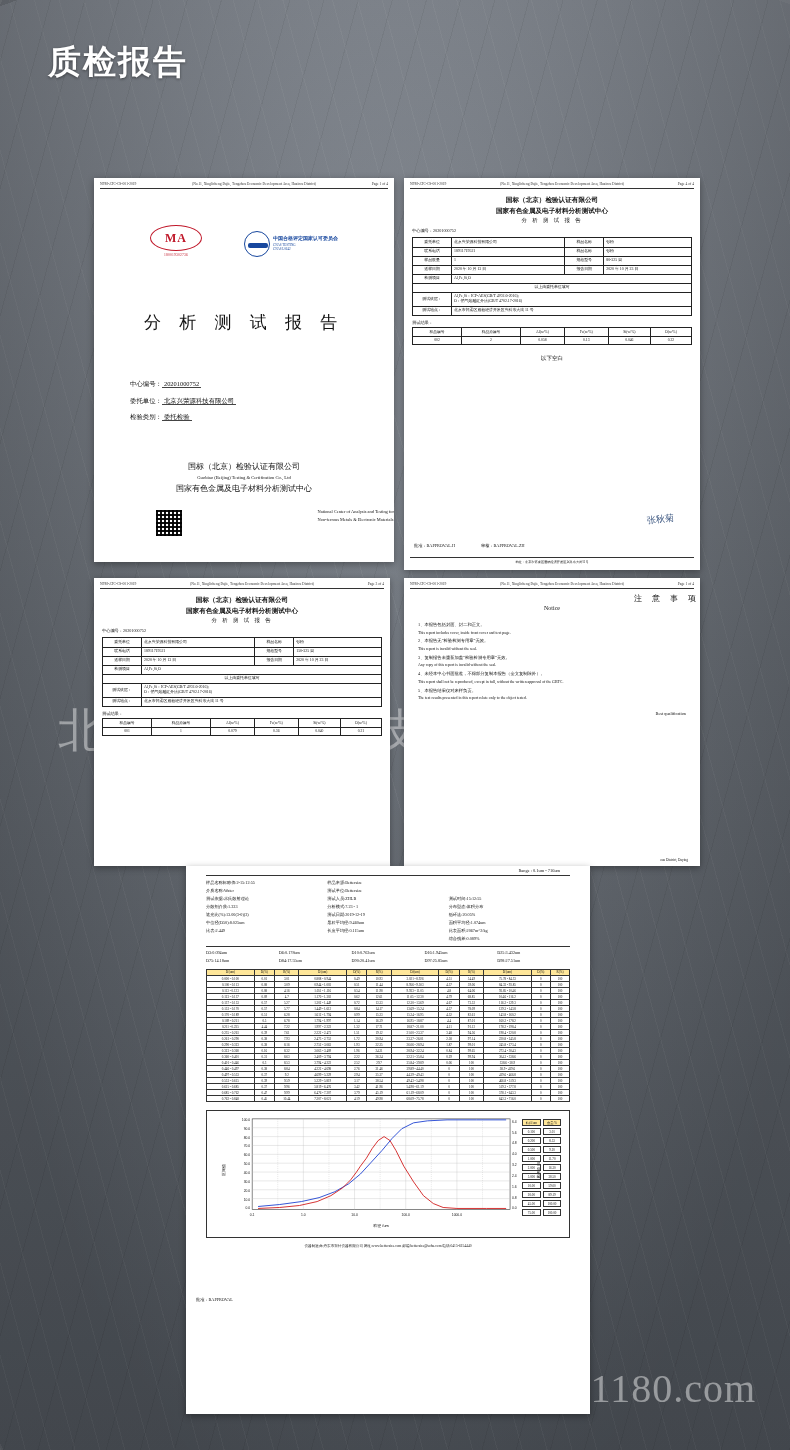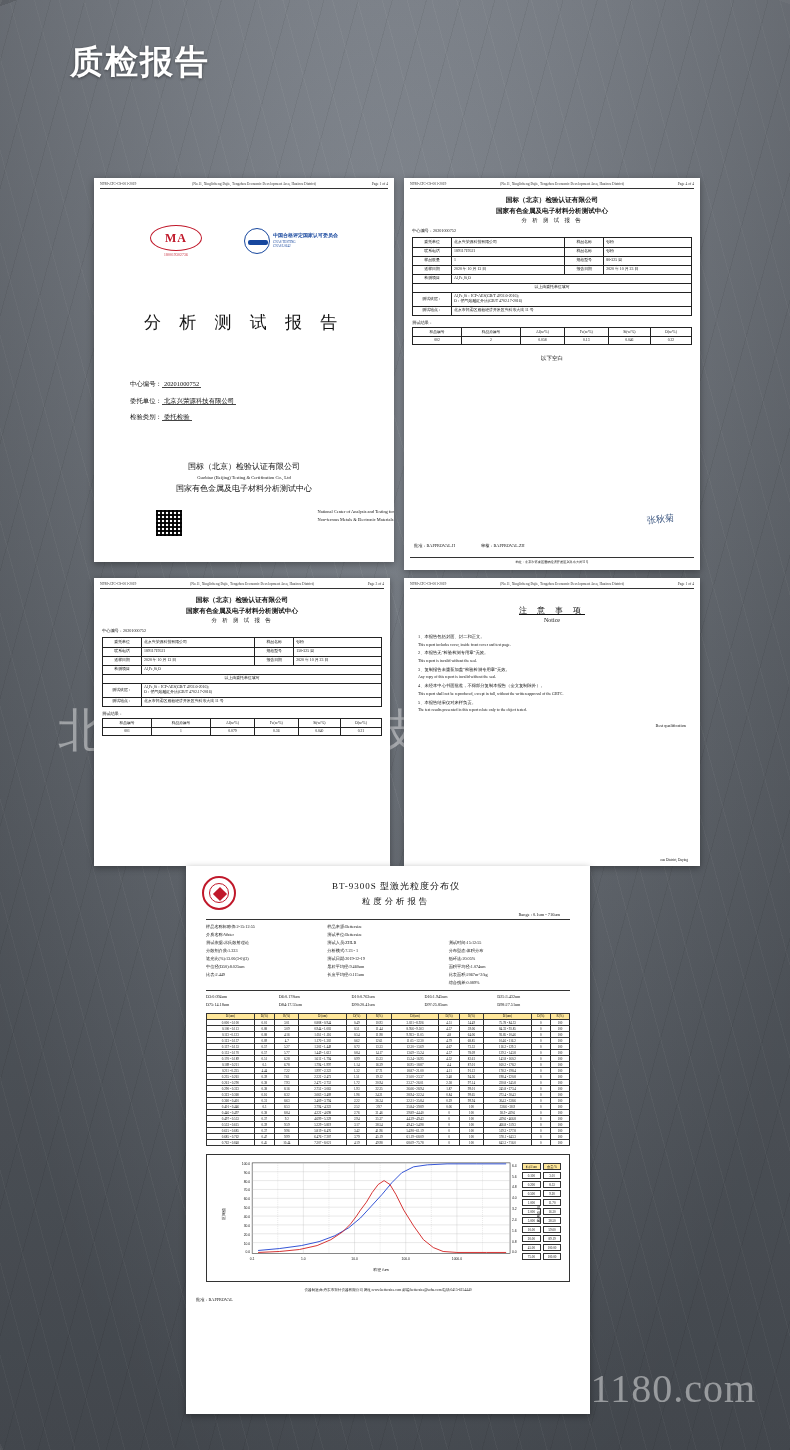--- a/index.html
+++ b/index.html
@@ -27,21 +27,21 @@
     background:
       repeating-linear-gradient(75deg, rgba(255,255,255,0.05) 0 1px, transparent 1px 24px),
       repeating-linear-gradient(-75deg, rgba(0,0,0,0.06) 0 1px, transparent 1px 33px);
   }
   .vignette {
     position:absolute; inset:0;
     background:radial-gradient(ellipse at 50% 35%, rgba(255,255,255,0.05), rgba(0,0,0,0.25) 80%);
   }
 
   
-  .heading { position:absolute; left:70px; top:42px; color:#fff; text-shadow:0 1px 3px rgba(0,0,0,.45); }
+  .heading { position:absolute; left:48px; top:42px; color:#fff; text-shadow:0 1px 3px rgba(0,0,0,.45); }
   .heading .cn { font-size:33px; font-weight:bold; letter-spacing:2px; line-height:1.2; }
   .heading .en { font-family:"Liberation Serif", serif; font-size:27px; margin-top:6px; letter-spacing:0.4px; }
 
   
   .wm-cn {
     position:absolute; left:58px; top:700px;
     font-size:46px; color:rgba(255,255,255,0.42);
     letter-spacing:6px; font-family:"Liberation Serif", serif;
     white-space:nowrap; pointer-events:none;
   }
@@ -57,21 +57,21 @@
     box-shadow:0 2px 7px rgba(0,0,0,0.35);
     font-family:"Liberation Serif", serif; color:#111;
     overflow:hidden;
   }
   .ph { font-size:3.6px; color:#333; display:flex; justify-content:space-between; padding:0 6px; }
   .ph b { font-weight:normal; }
   .hr { height:1px; background:#333; margin:2px 6px 0 6px; }
 
   
   #page1 { left:94px; top:178px; width:300px; height:384px; }
-  #page1 .logos { display:flex; justify-content:center; gap:42px; margin-top:36px; align-items:center; }
+  #page1 .logos { display:flex; justify-content:center; gap:42px; margin-top:36px; align-items:flex-end; }
   .ma-badge { width:52px; text-align:center; }
   .ma-ellipse {
     width:52px; height:26px; border:1.6px solid #c0182a; border-radius:50%;
     color:#c0182a; font-size:12px; font-weight:bold; line-height:24px; letter-spacing:1px;
   }
   .ma-code { font-size:3.6px; color:#c0182a; margin-top:2px; letter-spacing:0.2px;}
   .cnas { display:flex; align-items:center; gap:3px; }
   .cnas-mark { width:26px; height:26px; border-radius:50%; border:1.5px solid #17479e; position:relative; }
   .cnas-mark:before{content:"";position:absolute;left:3px;top:11px;width:20px;height:5px;background:#17479e;border-radius:2px;}
   .cnas-txt { font-size:5px; color:#17479e; font-weight:bold; line-height:1.35; }
@@ -102,21 +102,21 @@
   table.d td, table.d th { border:0.5px solid #222; font-size:3.7px; padding:1.5px 1px; text-align:center; font-weight:normal; }
   .blank-note { text-align:center; font-size:5.6px; margin-top:10px; }
   .approve { display:flex; gap:26px; font-size:4.2px; padding:0 10px; }
   .sign {
     position:absolute; right:26px; font-family:"Liberation Serif", serif;
     color:#1b3a6b; font-size:9px; transform:rotate(-6deg); opacity:.85;
   }
 
   
   #page4 { left:404px; top:578px; width:296px; height:288px; }
-  .n-title { text-align:center; font-size:8px; letter-spacing:4px; margin-top:16px;text-decoration:underline; }
+  .n-title { text-align:right; font-size:8px; letter-spacing:4px; margin-top:4px; }
   .n-title-en { text-align:center; font-size:6px; margin-top:1px; }
   .n-list { margin:10px 14px 0 14px; font-size:4.3px; line-height:2.0; }
   .n-list .en { font-size:3.9px; }
   .n-sig { text-align:right; font-size:4.3px; margin:8px 14px 0 0; }
 
   
   #page5 { left:186px; top:866px; width:404px; height:548px; }
   .p5-head { display:flex; align-items:center; gap:10px; padding:10px 0 0 16px; }
   .p5-seal { width:34px; height:34px; border-radius:50%; border:2px solid #c0182a; position:relative; }
   .p5-seal:before{content:"";position:absolute;inset:5px;border:1px solid #c0182a;border-radius:50%;}
@@ -413,27 +413,20 @@
       <div>5、本报告结果仅对来样负责。</div>
       <div class="en">The test results presented in this report relate only to the object tested.</div>
     </div>
   </div>
 
   <div class="n-sig">Best qualification</div>
   <div style="position:absolute;left:0;right:0;bottom:4px;text-align:right;font-size:3.4px;padding-right:12px;">oua Diatrict, Daying</div>
 </div>
 
 <div class="sheet" id="page5">
-  <div class="p5-head">
-    <div class="p5-seal"></div>
-    <div class="p5-ttl">
-      <div class="l1">BT-9300S 型激光粒度分布仪</div>
-      <div class="l2">粒度分析报告</div>
-    </div>
-  </div>
   <div class="p5-range">Range : 0.1um - 716um</div>
 
   <div class="p5-info">
     <div class="p5-row">
       <div>样品名称标称值:2-15:12:55</div>
       <div>样品来源:Bettersize</div>
       <div></div>
     </div>
     <div class="p5-row">
       <div>介质名称:Water</div>

